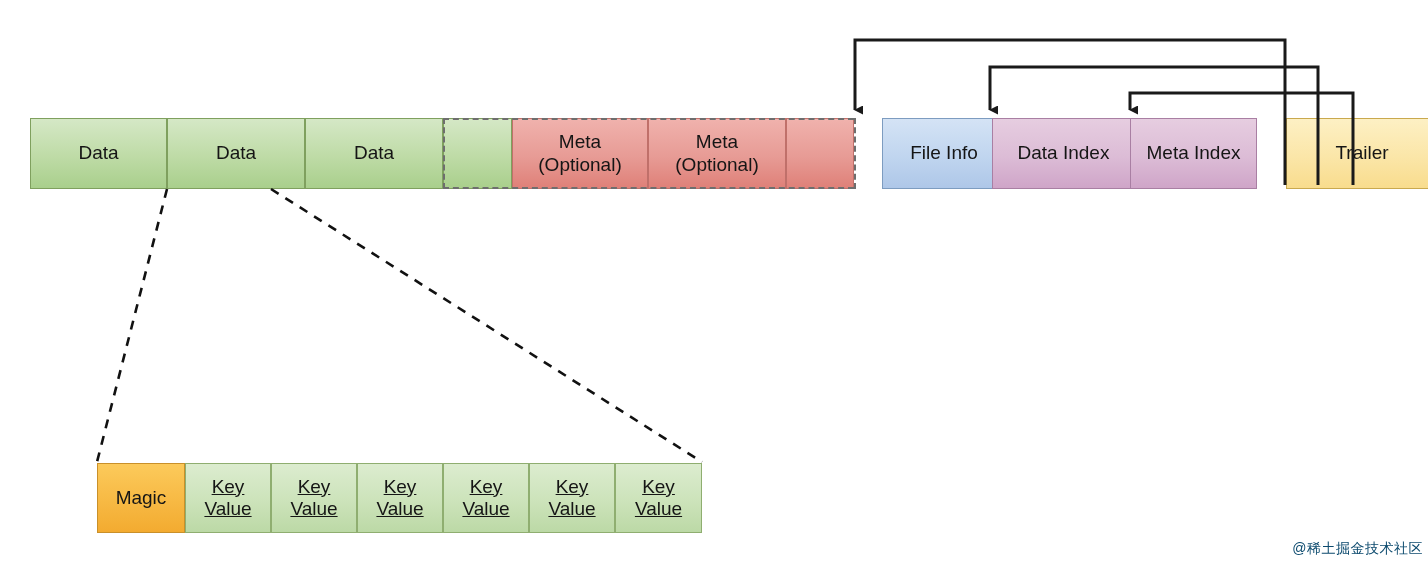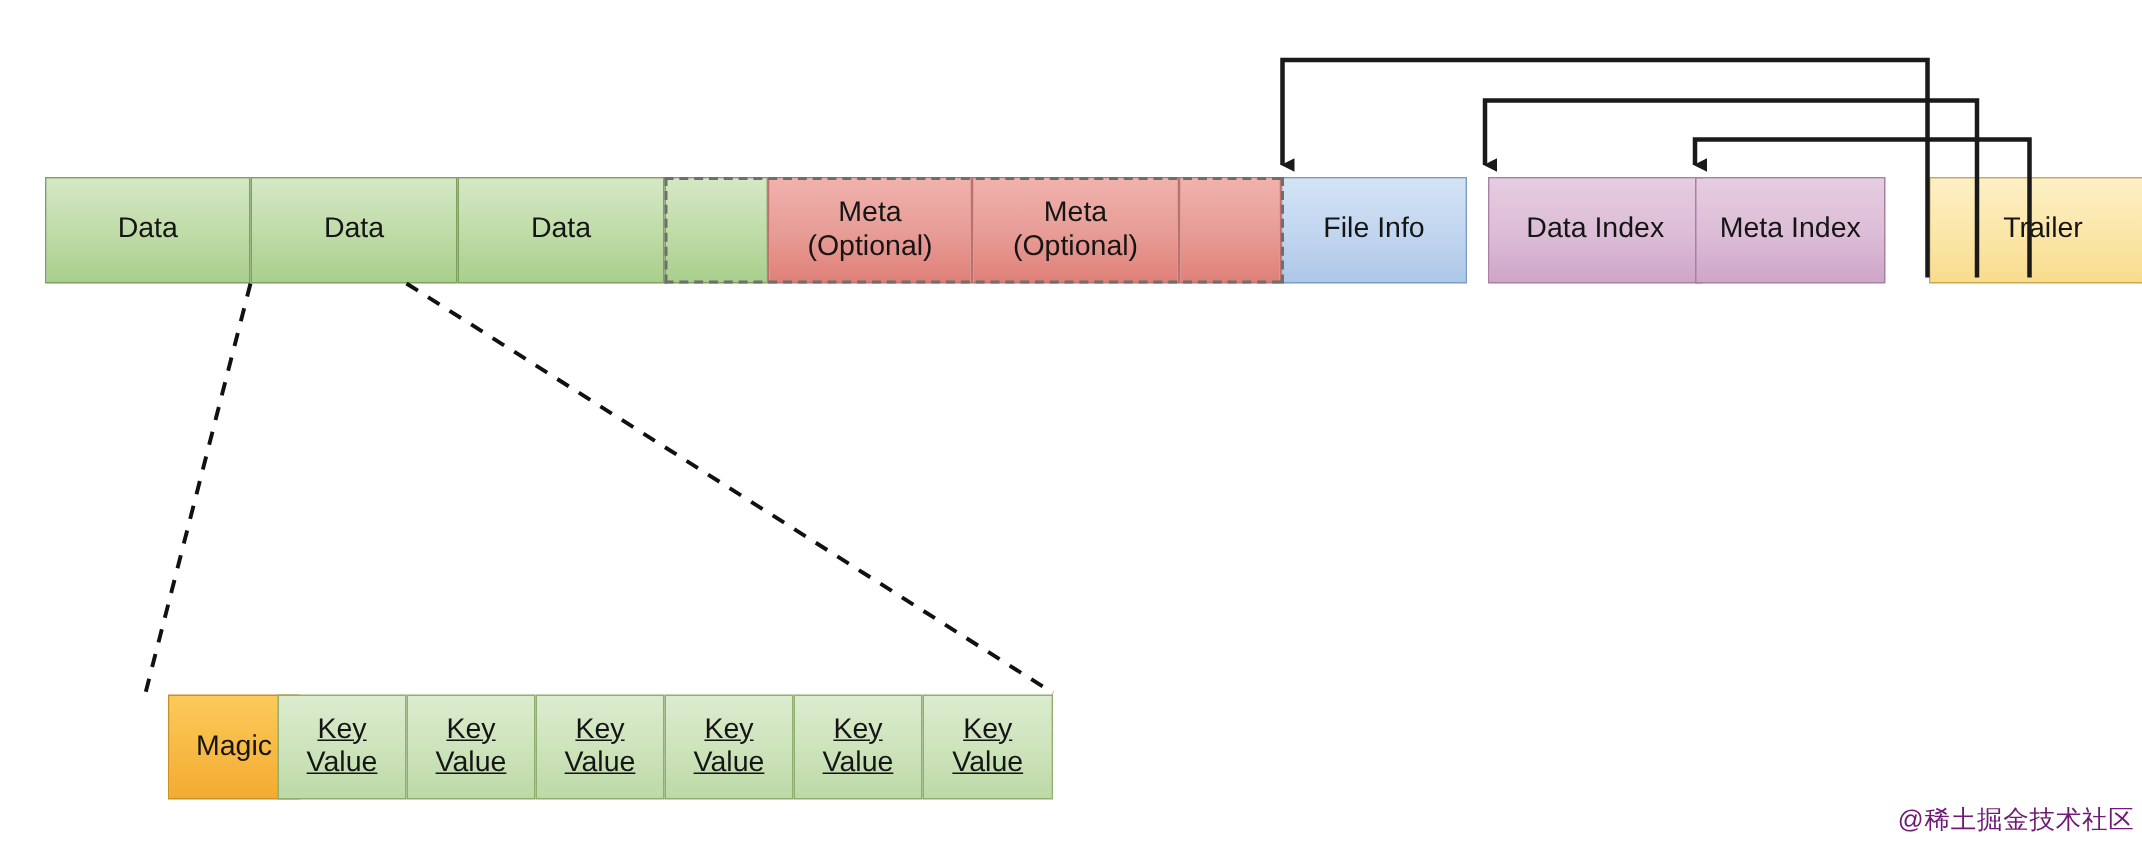--- a/index.html
+++ b/index.html
@@ -57,21 +57,20 @@
   }
   .b-yellow {
     background: linear-gradient(180deg, #fdf0c4 0%, #fbe6a8 55%, #f8dc8d 100%);
     border: 1px solid #c9a94e;
   }
   .b-orange {
     background: linear-gradient(180deg, #fbc council, #f6b73c 100%);
     background: linear-gradient(180deg, #fac košt 0%, #f5b338 100%);
     background: linear-gradient(180deg, #fcca5b 0%, #f3ab30 100%);
     border: 1px solid #c9902a;
-    margin-left: 15px;
   }
   .b-green-light {
     background: linear-gradient(180deg, #dceccf 0%, #cce3ba 55%, #bcd9a6 100%);
     border: 1px solid #8fae70;
     text-decoration: underline;
   }
 
   
   .dash-region {
     position: absolute;
@@ -93,42 +92,42 @@
     left: 0; top: 0;
     width: 1428px;
     height: 566px;
     pointer-events: none;
   }
 
   .watermark {
     position: absolute;
     right: 29px;
     bottom: 8px;
-    font-size: 17px;
-    color: #701a75;
+    font-size: 14px;
+    color: #0c4a6e;
     letter-spacing: 0.5px;
     user-select: none;
   }
 </style>
 </head>
 <body>
 
 <div id="canvas">
 
   <div class="row-top">
     <div class="block b-green" style="left:30px;width:137px;">Data</div>
     <div class="block b-green" style="left:167px;width:138px;">Data</div>
     <div class="block b-green" style="left:305px;width:138px;">Data</div>
     <div class="block b-green-dash" style="left:443px;width:69px;"></div>
     <div class="block b-red" style="left:512px;width:136px;">Meta
 (Optional)</div>
     <div class="block b-red" style="left:648px;width:138px;">Meta
 (Optional)</div>
     <div class="block b-red" style="left:786px;width:68px;"></div>
-    <div class="block b-blue" style="left:854px;width:124px;">File Info</div>
+    <div class="block b-blue" style="left:882px;width:124px;">File Info</div>
     <div class="block b-purple" style="left:992px;width:143px;">Data Index</div>
     <div class="block b-purple" style="left:1130px;width:127px;">Meta Index</div>
     <div class="block b-yellow" style="left:1286px;width:152px;">Trailer</div>
   </div>
 
   <div class="dash-region" style="left:443px;top:118px;width:411px;height:71px;"></div>
   <div class="dash-edge" style="left:443px;top:118px;height:71px;"></div>
   <div class="dash-edge" style="left:854px;top:118px;height:71px;"></div>
 
   <div class="row-bot">

